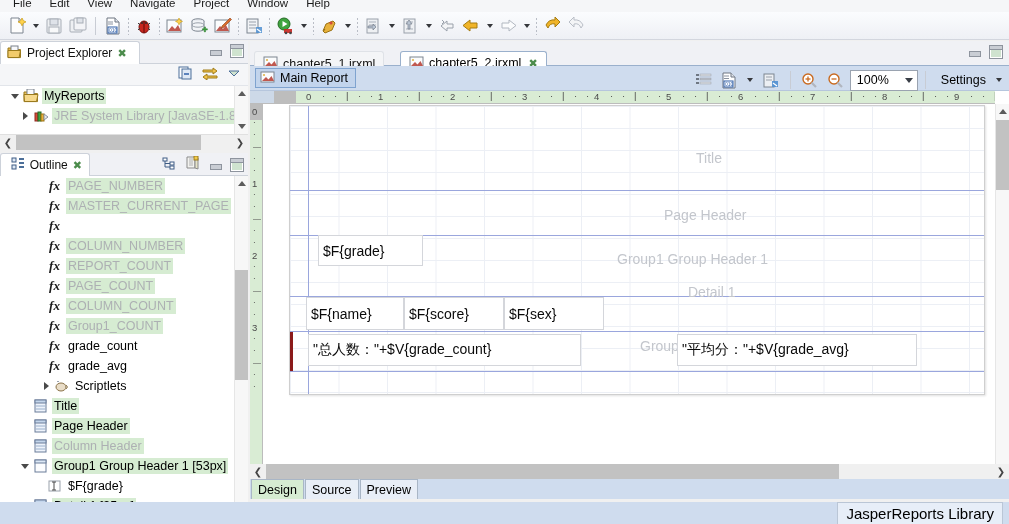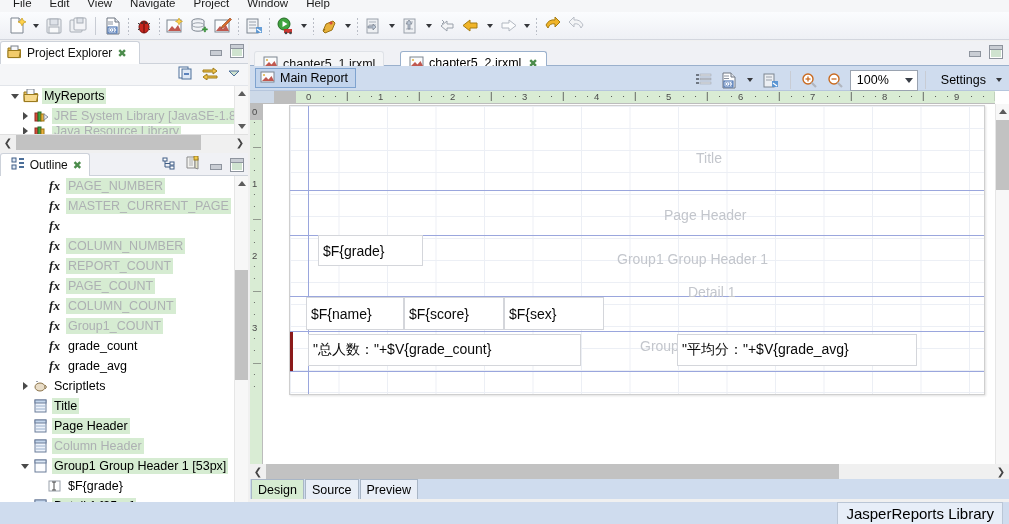--- a/index.html
+++ b/index.html
@@ -438,31 +438,20 @@
         <span class="ticon">
           <svg width="16" height="14" viewBox="0 0 16 14">
             <rect x="2" y="4" width="3" height="8" fill="#d84a3a" stroke="#8e2c20"></rect>
             <rect x="5" y="3" width="3" height="9" fill="#3fa33f" stroke="#276b27"></rect>
             <rect x="8" y="5" width="3" height="7" fill="#e8b23c" stroke="#9a7112"></rect>
             <path d="M11 5 l4 3 -4 3z" fill="#e9e9e9" stroke="#8b929c"></path>
           </svg>
         </span>
         <span class="lbl hl gray">JRE System Library [JavaSE-1.8</span>
       </div>
-      <div class="trow" style="padding-left:18px; height:10px; overflow:hidden;">
-        <span class="twisty closed"></span>
-        <span class="ticon">
-          <svg width="16" height="14" viewBox="0 0 16 14">
-            <rect x="2" y="4" width="3" height="8" fill="#d84a3a" stroke="#8e2c20"></rect>
-            <rect x="5" y="3" width="3" height="9" fill="#3fa33f" stroke="#276b27"></rect>
-            <rect x="8" y="5" width="3" height="7" fill="#e8b23c" stroke="#9a7112"></rect>
-          </svg>
-        </span>
-        <span class="lbl hl gray">Java Resource Library</span>
-      </div>
       <div class="vscroll">
         <div class="arr up"></div>
         <div class="arr dn" style="position:absolute;bottom:0;"></div>
       </div>
     </div>
 
     <div class="hscroll">
       <div class="arr">❮</div>
       <div class="track">
         <div class="thumb" style="left:0; width:185px;"></div>
@@ -570,21 +559,21 @@
             </span>
             <span class="lbl">grade_count</span>
           </div>
           <div class="trow" style="padding-left: 32px;">
             <span class="twisty"></span>
             <span class="ticon">
               <span style="font-style:italic;font-family:'Liberation Serif',serif;font-size:13px;font-weight:700;color:#1a1a1a;">fx</span>
             </span>
             <span class="lbl">grade_avg</span>
           </div>
-          <div class="trow" style="padding-left: 18px;">
+          <div class="trow" style="padding-left: 18px; margin-left: 21px;">
             <span class="twisty closed"></span>
             <span class="ticon">
               <svg width="16" height="14" viewBox="0 0 16 14">
                 <ellipse cx="7" cy="8" rx="5" ry="4" fill="#e9ddc8" stroke="#8a7248"></ellipse>
                 <path d="M12 6 q3 2 0 4" fill="none" stroke="#8a7248"></path>
                 <path d="M3 3 q1-2 2 0" fill="none" stroke="#9aa1ab"></path>
               </svg>
             </span>
             <span class="lbl">Scriptlets</span>
           </div>

